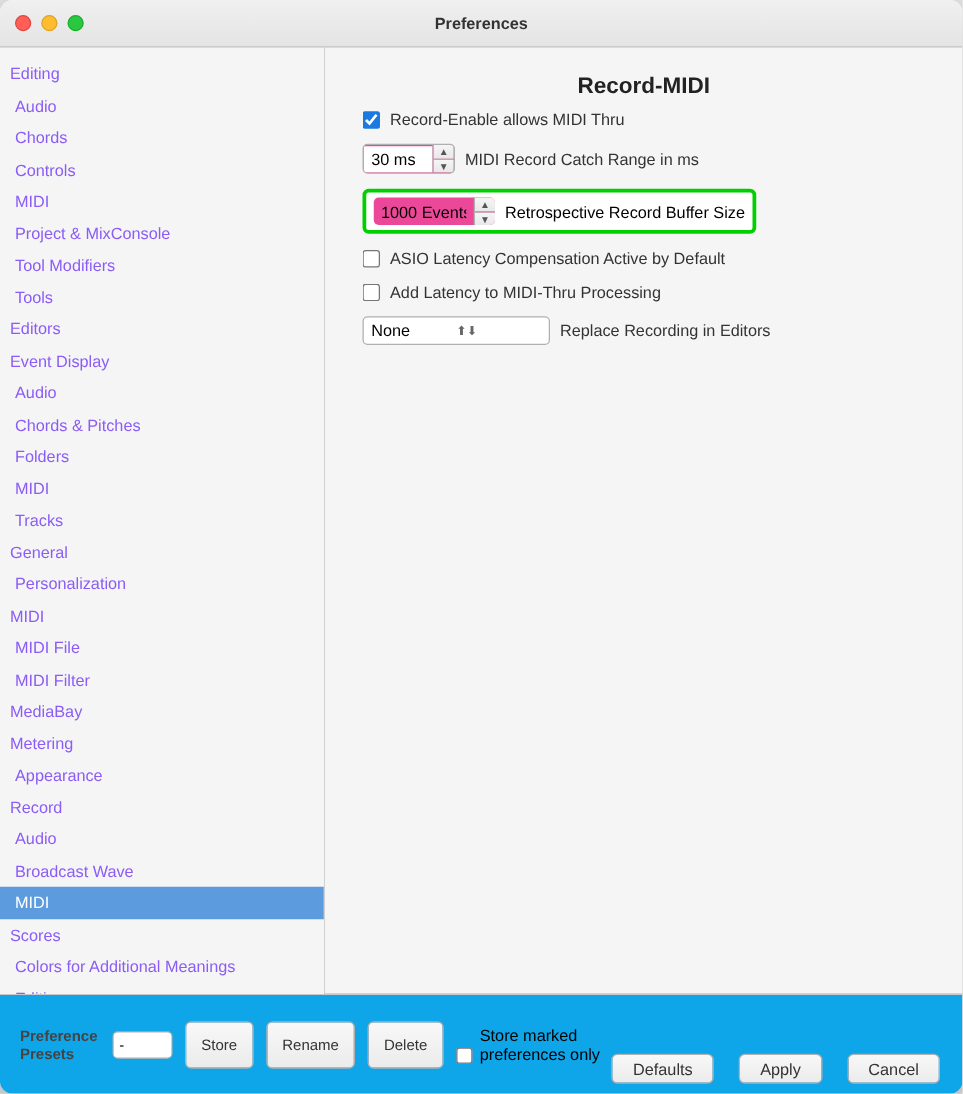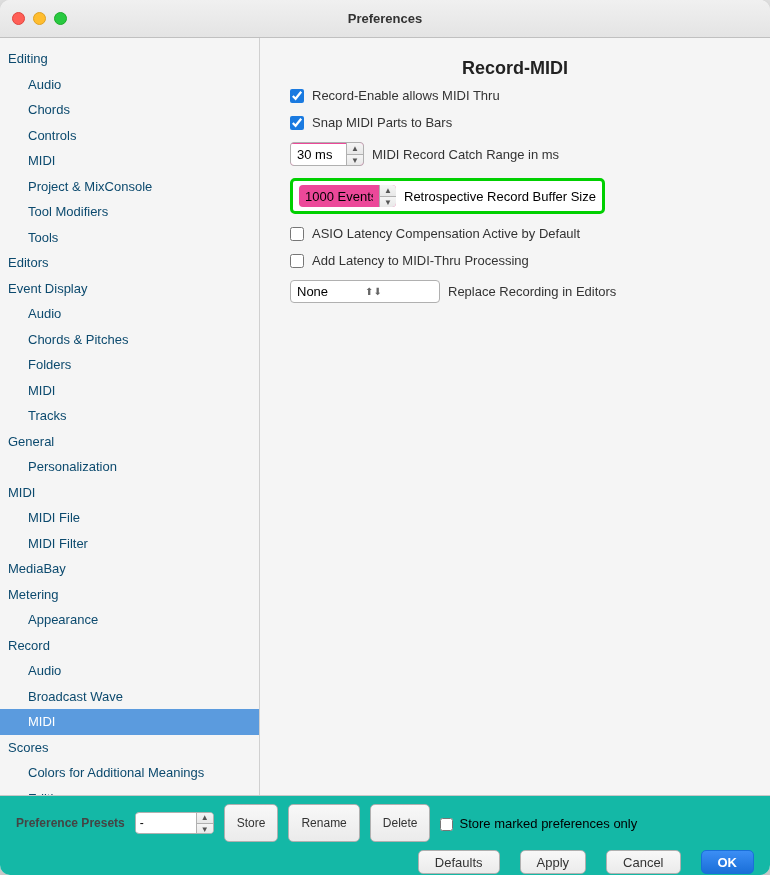--- a/index.html
+++ b/index.html
@@ -65,34 +65,34 @@
       overflow-y: auto;
       padding: 8px 0;
     }
     .sidebar::-webkit-scrollbar { width: 8px; }
     .sidebar::-webkit-scrollbar-track { background: #f5f5f5; }
     .sidebar::-webkit-scrollbar-thumb { background: #c0c0c0; border-radius: 4px; }
     .tree-item {
       padding: 3px 0 3px 16px;
       cursor: pointer;
       white-space: nowrap;
-      color: #0c4a6e;
+      color: #8b5cf6;
       font-size: 13px;
       line-height: 1.5;
     }
     .tree-item.selected {
       background: #5b9bde;
       color: white;
     }
     .tree-item.parent {
       padding-left: 8px;
       font-weight: normal;
     }
     .tree-item.child {
-      padding-left: 28px;
+      padding-left: 12px;
     }
     .main-panel {
       flex: 1;
       background: #f5f5f5;
       padding: 20px 30px;
       overflow-y: auto;
     }
     .panel-title {
       font-size: 18px;
       font-weight: 700;
@@ -186,24 +186,24 @@
       display: flex;
       align-items: center;
       gap: 0;
       min-width: 150px;
       cursor: pointer;
     }
     .select-input span { flex: 1; }
     .select-arrow { font-size: 10px; color: #666; }
     .bottom-bar {
       height: 80px;
-      background: #14b8a6;
+      background: #0ea5e9;
       border-top: 1px solid #c8c8c8;
       display: flex;
-      flex-direction: column;
+      flex-direction: row;
       padding: 8px 16px;
       gap: 8px;
     }
     .presets-row {
       display: flex;
       align-items: center;
       gap: 10px;
     }
     .presets-label {
       font-size: 12px;
@@ -318,24 +318,20 @@
     <div class="main-panel">
       <div class="panel-title">Record-MIDI</div>
 
       <div class="form-section">
 
         <div class="checkbox-row">
           <input type="checkbox" id="cb1" checked="" style="">
           <label for="cb1">Record-Enable allows MIDI Thru</label>
         </div>
 
-        <div class="checkbox-row">
-          <input type="checkbox" id="cb2" checked="" style="">
-          <label for="cb2">Snap MIDI Parts to Bars</label>
-        </div>
 
         <div class="input-row">
           <div class="spinner-input">
             <input type="text" value="30 ms" style="">
             <div class="spinner-buttons">
               <button class="spinner-btn">▲</button>
               <button class="spinner-btn">▼</button>
             </div>
           </div>
           <label>MIDI Record Catch Range in ms</label>

